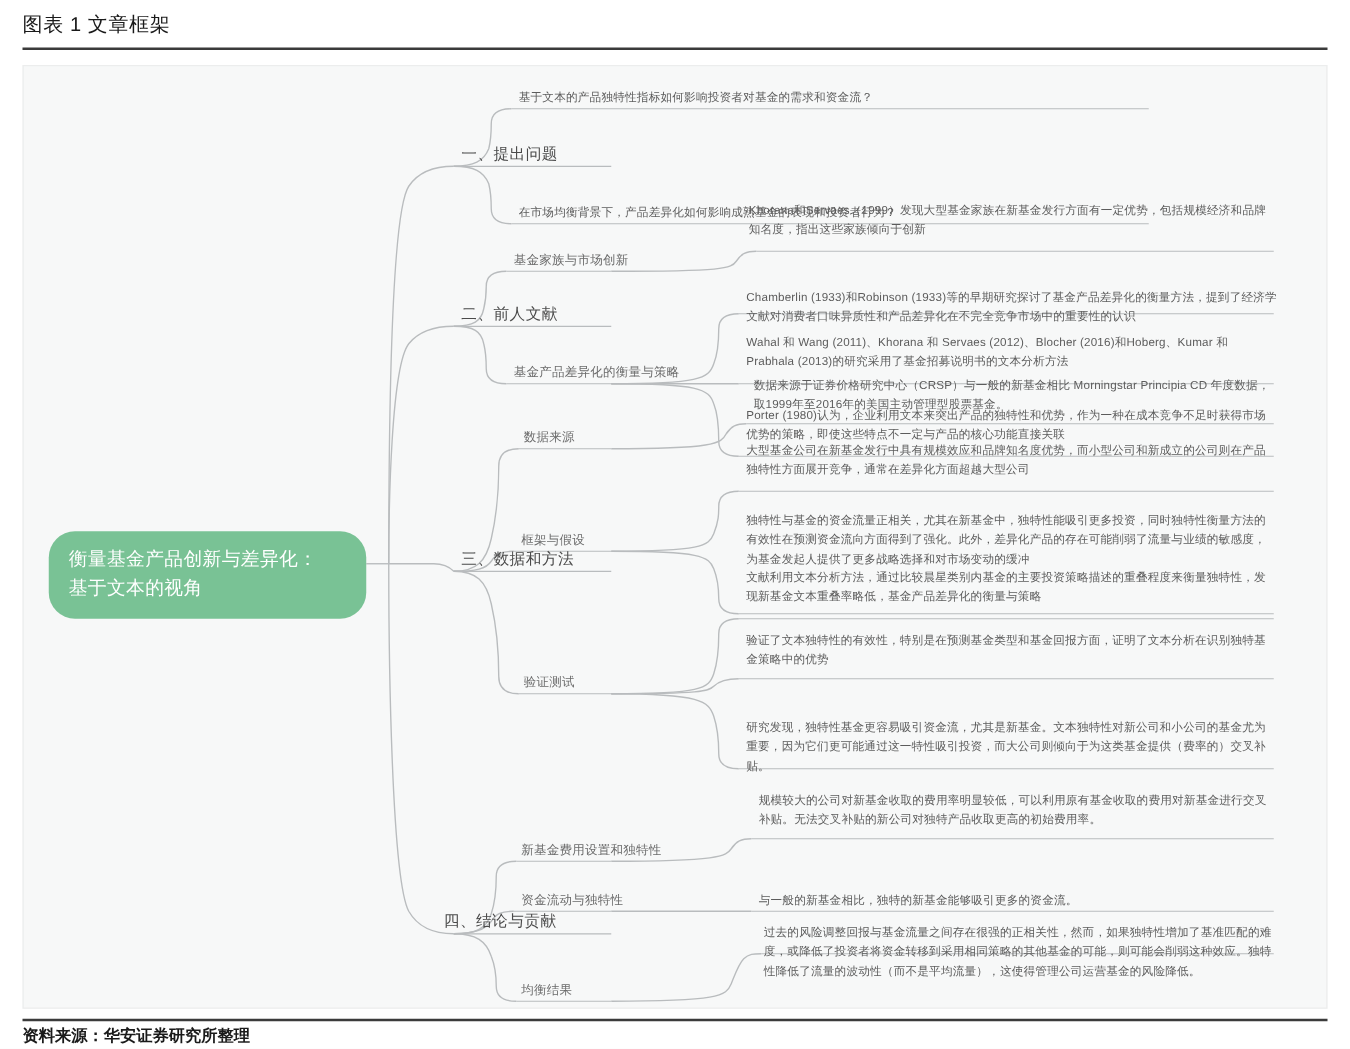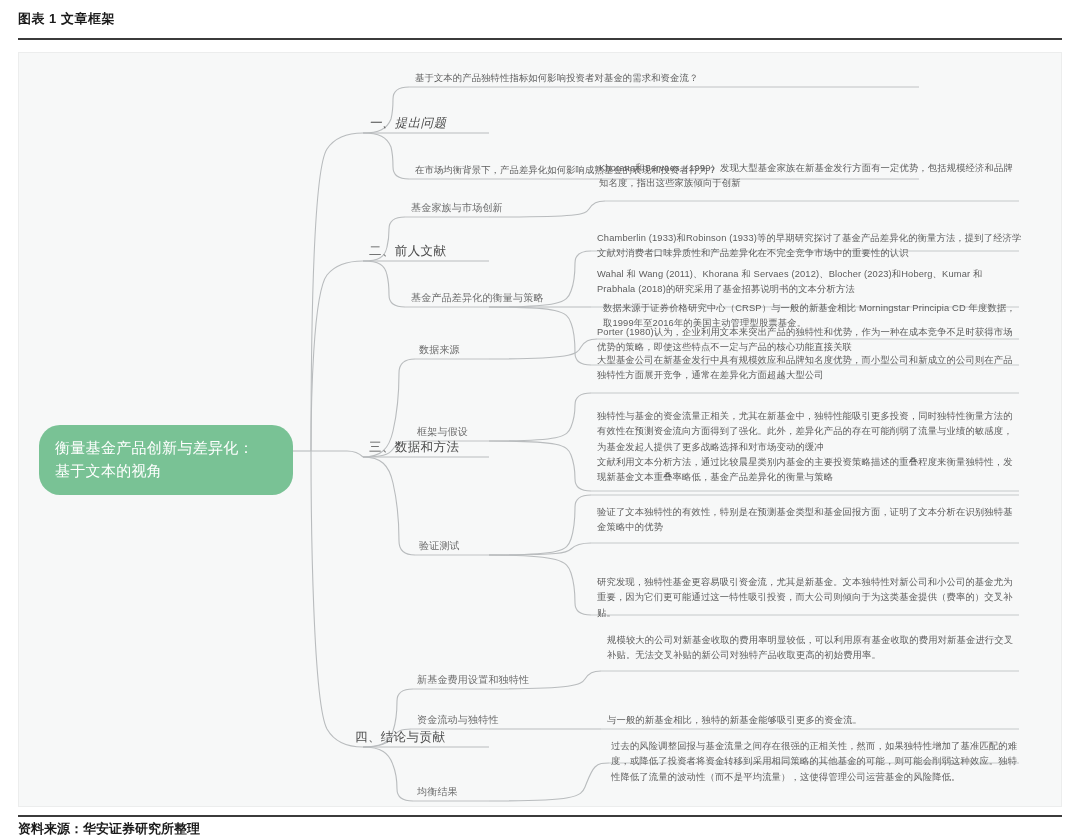--- a/index.html
+++ b/index.html
@@ -7,21 +7,21 @@
     width:1080px;height:839px;
     background:#ffffff;
     font-family:"Liberation Sans","DejaVu Sans",sans-serif;
     color:#222;
     position:relative;
     overflow:hidden;
   }
   
   .fig-title{
     position:absolute;left:18px;top:10px;
-    font-size:13px;font-weight:bold;color:#1a1a1a;
+    font-size:16px;font-weight:normal;color:#1a1a1a;
     letter-spacing:.5px;
   }
   .title-rule{
     position:absolute;left:18px;top:38px;width:1044px;height:2px;
     background:#3b3b3b;
   }
   
   .canvas{
     position:absolute;left:18px;top:52px;
     width:1044px;height:755px;
@@ -153,32 +153,32 @@
       <path d="M470 748 C556 748 562 744 566 734 C570 724 572 718 576 714 C580 710 584 710 590 710"></path>
       <path d="M590 710 L1000 710" stroke-width="0.8"></path>
     </g>
   </svg>
 
   <div class="node root-node" style="left:20px;top:372px;width:254px;border-radius:21px;">
     <div>衡量基金产品创新与差异化：</div>
     <div>基于文本的视角</div>
   </div>
 
-  <div class="node lvl1" style="left:350px;top:62px;font-style:italic;">一、提出问题</div>
+  <div class="node lvl1" style="left:350px;top:62px;">一、提出问题</div>
   <div class="node leaf" style="left:396px;top:110px;width:600px;">在市场均衡背景下，产品差异化如何影响成熟基金的表现和投资者行为？</div>
   <div class="node leaf" style="left:396px;top:18px;width:600px;">基于文本的产品独特性指标如何影响投资者对基金的需求和资金流？</div>
 
   <div class="node lvl1" style="left:350px;top:190px;">二、前人文献</div>
 
   <div class="node lvl2" style="left:392px;top:148px;">基金家族与市场创新</div>
   <div class="node leaf" style="left:580px;top:108px;width:420px;">Khorana和Servaes（1999）发现大型基金家族在新基金发行方面有一定优势，包括规模经济和品牌知名度，指出这些家族倾向于创新</div>
 
   <div class="node lvl2" style="left:392px;top:238px;">基金产品差异化的衡量与策略</div>
   <div class="node leaf" style="left:578px;top:158px;width:425px;margin-top:20px;">Chamberlin (1933)和Robinson (1933)等的早期研究探讨了基金产品差异化的衡量方法，提到了经济学文献对消费者口味异质性和产品差异化在不完全竞争市场中的重要性的认识</div>
-  <div class="node leaf" style="left:578px;top:214px;width:425px;">Wahal 和 Wang (2011)、Khorana 和 Servaes (2012)、Blocher (2023)和Hoberg、Kumar 和 Prabhala (2018)的研究采用了基金招募说明书的文本分析方法</div>
+  <div class="node leaf" style="left:578px;top:214px;width:425px;">Wahal 和 Wang (2011)、Khorana 和 Servaes (2012)、Blocher (2016)和Hoberg、Kumar 和 Prabhala (2013)的研究采用了基金招募说明书的文本分析方法</div>
   <div class="node leaf" style="left:578px;top:272px;width:425px;">Porter (1980)认为，企业利用文本来突出产品的独特性和优势，作为一种在成本竞争不足时获得市场优势的策略，即使这些特点不一定与产品的核心功能直接关联</div>
 
   <div class="node lvl1" style="left:350px;top:386px;">三、数据和方法</div>
 
   <div class="node lvl2" style="left:400px;top:290px;">数据来源</div>
   <div class="node leaf" style="left:584px;top:248px;width:418px;">数据来源于证券价格研究中心（CRSP）与一般的新基金相比 Morningstar Principia CD 年度数据，取1999年至2016年的美国主动管理型股票基金。</div>
 
   <div class="node lvl2" style="left:398px;top:372px;">框架与假设</div>
   <div class="node leaf" style="left:578px;top:300px;width:425px;">大型基金公司在新基金发行中具有规模效应和品牌知名度优势，而小型公司和新成立的公司则在产品独特性方面展开竞争，通常在差异化方面超越大型公司</div>
   <div class="node leaf" style="left:578px;top:356px;width:425px;">独特性与基金的资金流量正相关，尤其在新基金中，独特性能吸引更多投资，同时独特性衡量方法的有效性在预测资金流向方面得到了强化。此外，差异化产品的存在可能削弱了流量与业绩的敏感度，为基金发起人提供了更多战略选择和对市场变动的缓冲</div>

